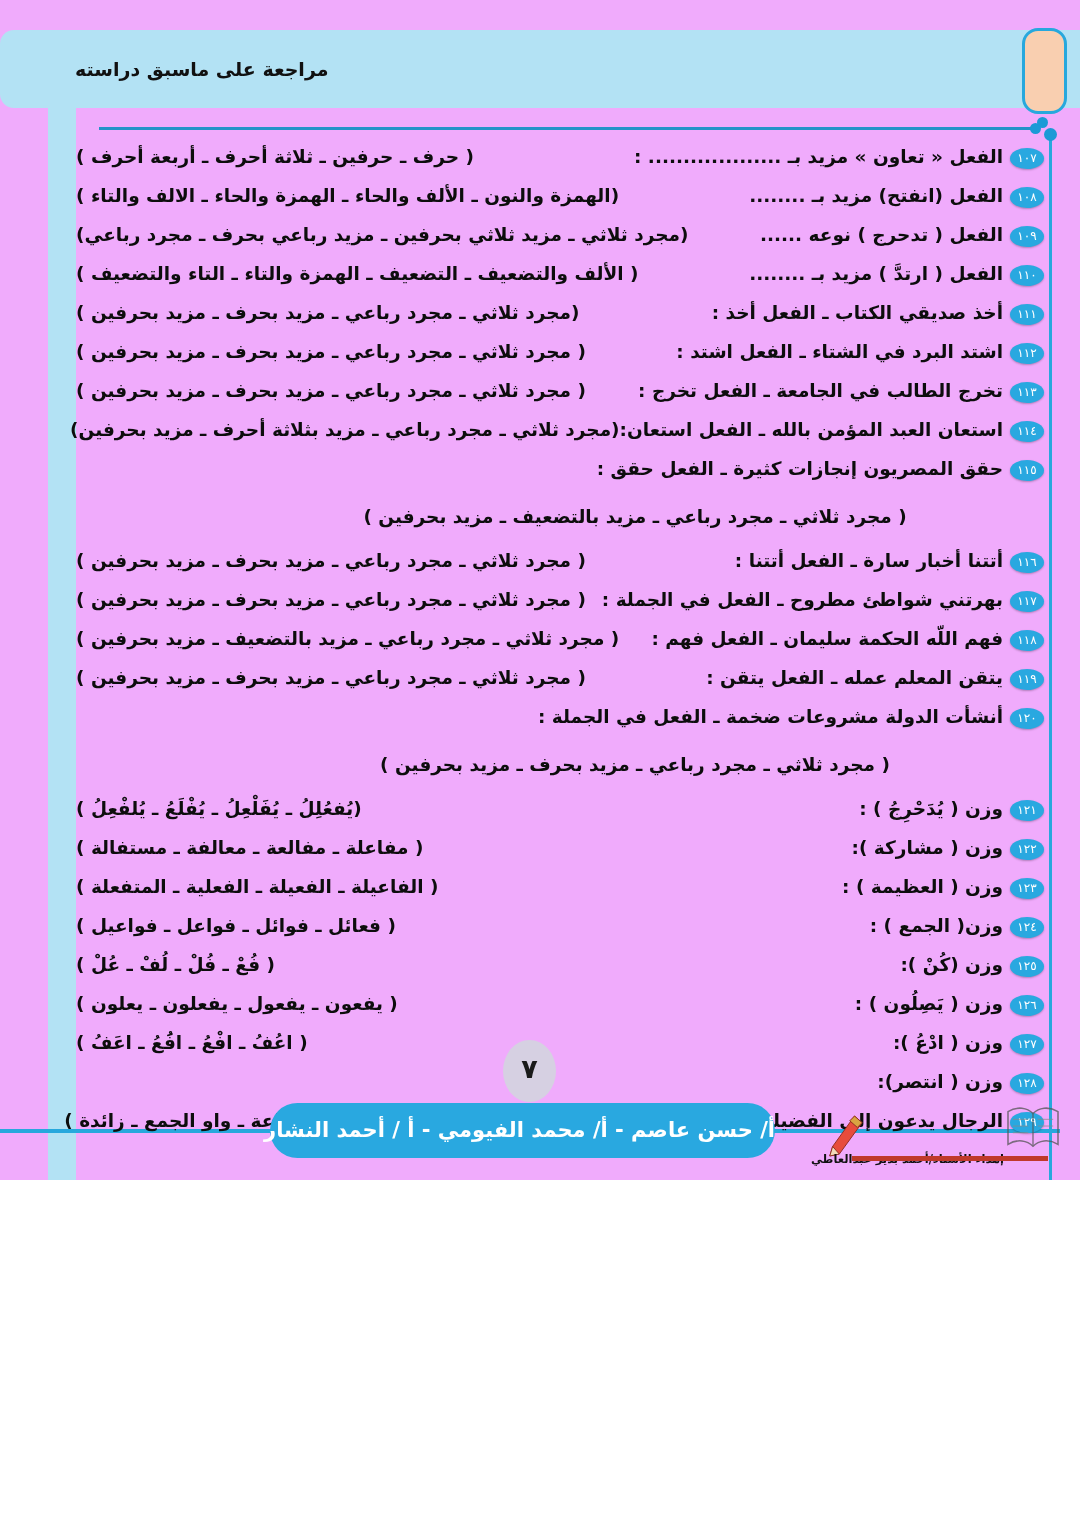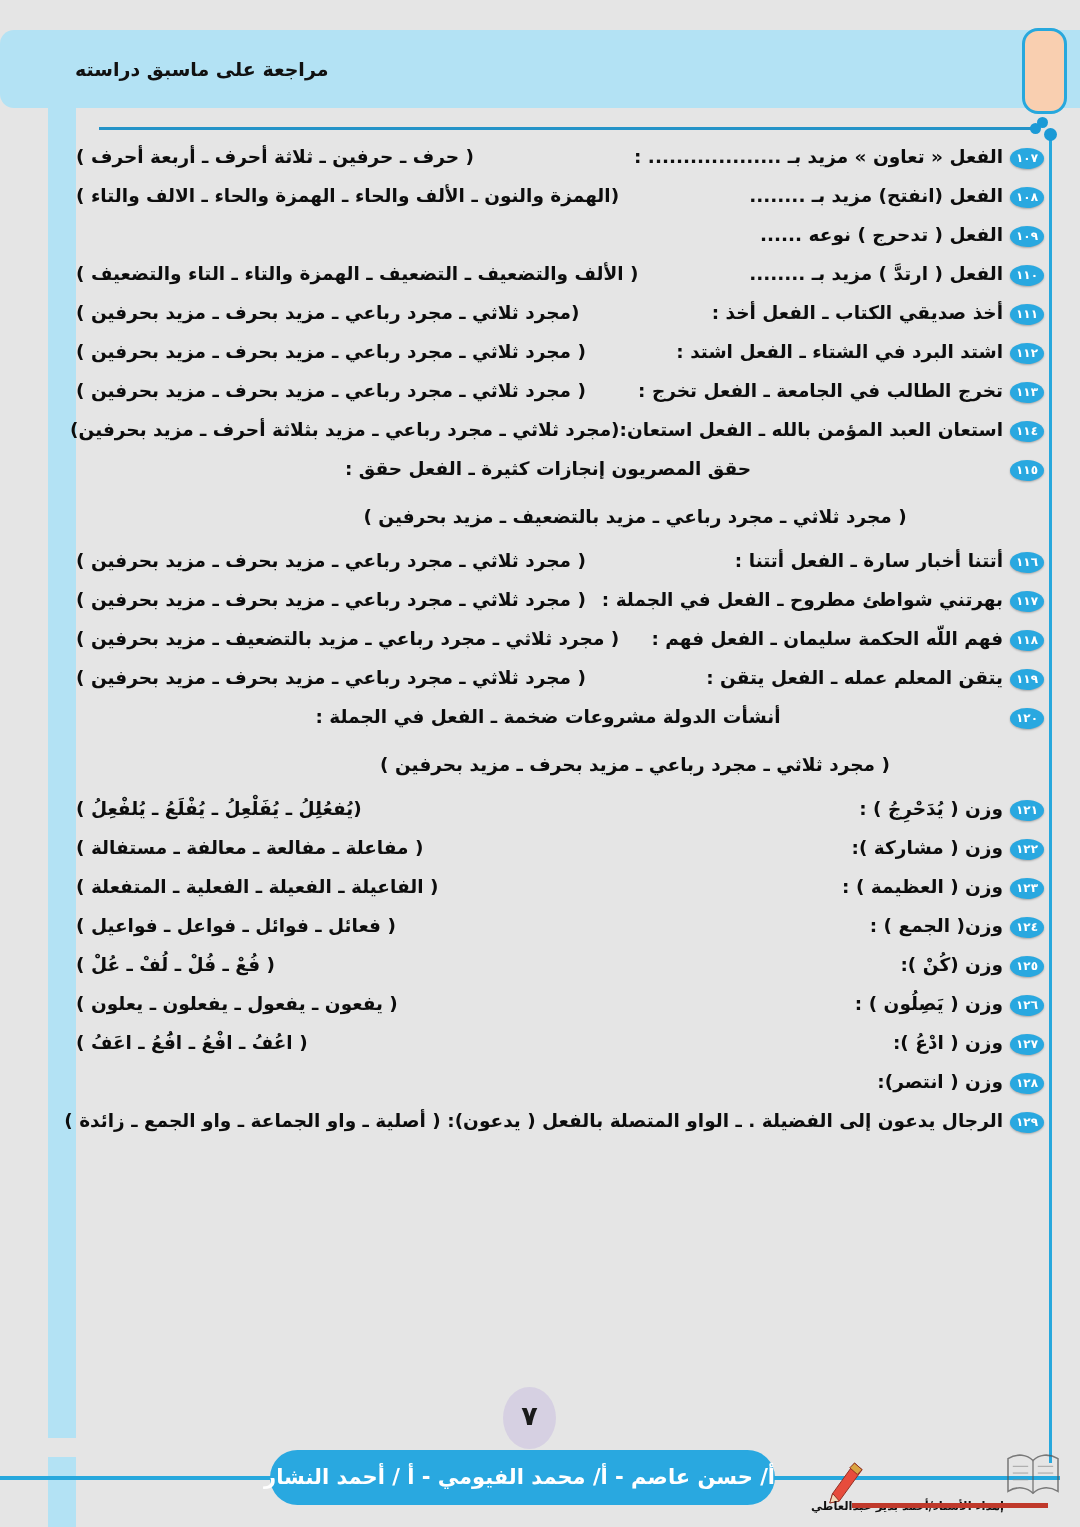--- a/index.html
+++ b/index.html
@@ -9,22 +9,22 @@
     width: 1080px;
     height: 1527px;
     background: #ffffff;
     font-family: "DejaVu Sans", "Liberation Sans", sans-serif;
     overflow: hidden;
   }
 
   .page {
     position: relative;
     width: 1080px;
-    height: 1527px;
-    background: #e5e5e5;
+    height: 1180px;
+    background: #f0abfc;
     overflow: hidden;
     margin-left: 40px;
   }
 
   
   .header-band {
     position: absolute;
     top: 30px;
     right: 0px;
     left: 0px;
@@ -144,21 +144,21 @@
   }
 
   .badge {
     flex: 0 0 auto;
     width: 34px;
     height: 21px;
     background: #29a8e0;
     border-radius: 50%;
     color: #ffffff;
     font-size: 12px;
-    font-weight: bold;
+    font-weight: normal;
     line-height: 21px;
     text-align: center;
     margin-top: 8px;
     margin-left: 7px;
     direction: rtl;
     box-shadow: 0 1px 2px rgba(0,0,0,0.25);
   }
 
   .qbody {
     flex: 1 1 auto;
@@ -187,21 +187,21 @@
 
   
   .qbody.inline {
     justify-content: flex-start;
     gap: 0;
   }
   .qbody.inline .qtext { margin-left: 8px; }
 
   
   .qrow.stacked { flex-wrap: wrap; margin-bottom: 2px; }
-  .qrow.stacked .qbody { flex: 1 1 auto; justify-content: center; padding-left: 17px; }
+  .qrow.stacked .qbody { flex: 1 1 auto; justify-content: flex-start; padding-left: 17px; }
   .wrapline {
     width: 100%;
     direction: rtl;
     text-align: center;
     font-size: 18.5px;
     font-weight: bold;
     color: #0d0d0d;
     line-height: 34px;
     padding-top: 14px;
     padding-bottom: 8px;
@@ -348,20 +348,21 @@
         <div class="badge">١٠٨</div>
         <div class="qbody spread">
           <span class="qtext">الفعل (انفتح) مزيد بـ ........</span>
           <span class="qopts">(الهمزة والنون ـ الألف والحاء ـ الهمزة والحاء ـ الالف والتاء )</span>
         </div>
       </div>
       <div class="qrow">
         <div class="badge">١٠٩</div>
         <div class="qbody spread">
           <span class="qtext">الفعل ( تدحرج ) نوعه ......</span>
+          <span class="qopts">(مجرد ثلاثي ـ مزيد ثلاثي بحرفين ـ مزيد رباعي بحرف ـ مجرد رباعي)</span>
         </div>
       </div>
       <div class="qrow">
         <div class="badge">١١٠</div>
         <div class="qbody spread">
           <span class="qtext">الفعل ( ارتدَّ ) مزيد بـ ........</span>
           <span class="qopts">( الألف والتضعيف ـ التضعيف ـ الهمزة والتاء ـ التاء والتضعيف )</span>
         </div>
       </div>
       <div class="qrow">

